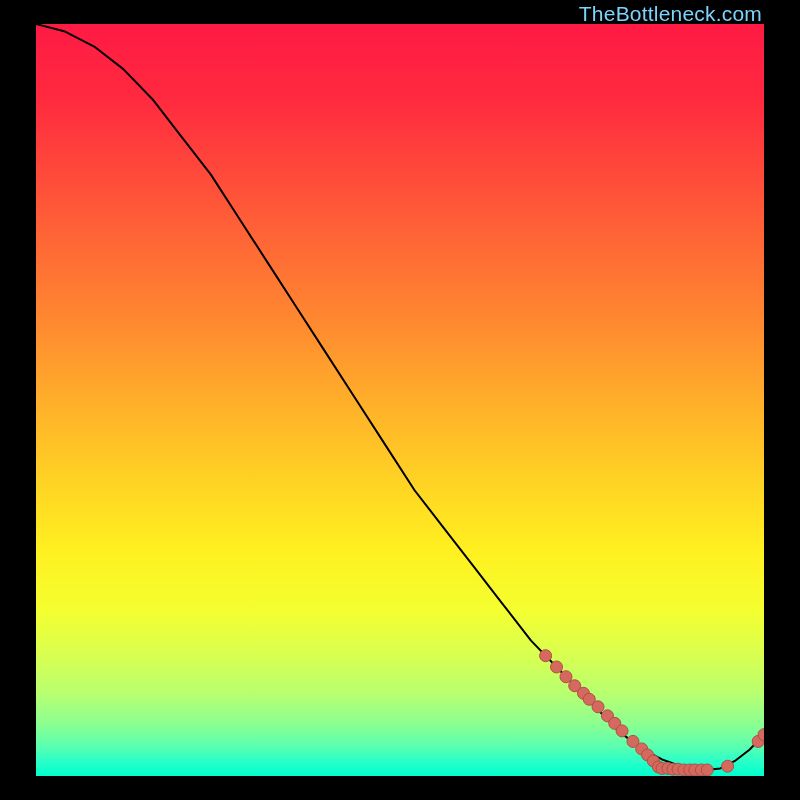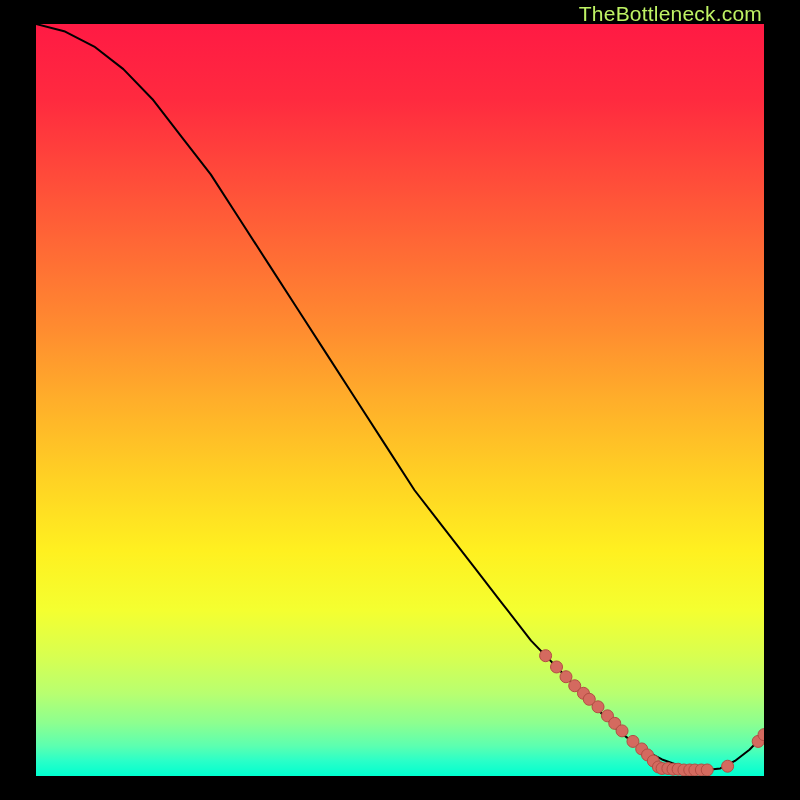--- a/index.html
+++ b/index.html
@@ -39,21 +39,21 @@
       #5cffb0 96%,
       #2affc8 98%,
       #00ffd0 100%
     );
   }
   .attribution {
     position: absolute;
     top: 2px;
     right: 38px;
     font-size: 21px;
-    color: #bef264;
+    color: #7dd3fc;
     font-weight: 500;
     letter-spacing: 0.2px;
   }
   svg.overlay {
     position: absolute;
     left: 0;
     top: 0;
     width: 728px;
     height: 752px;
   }

